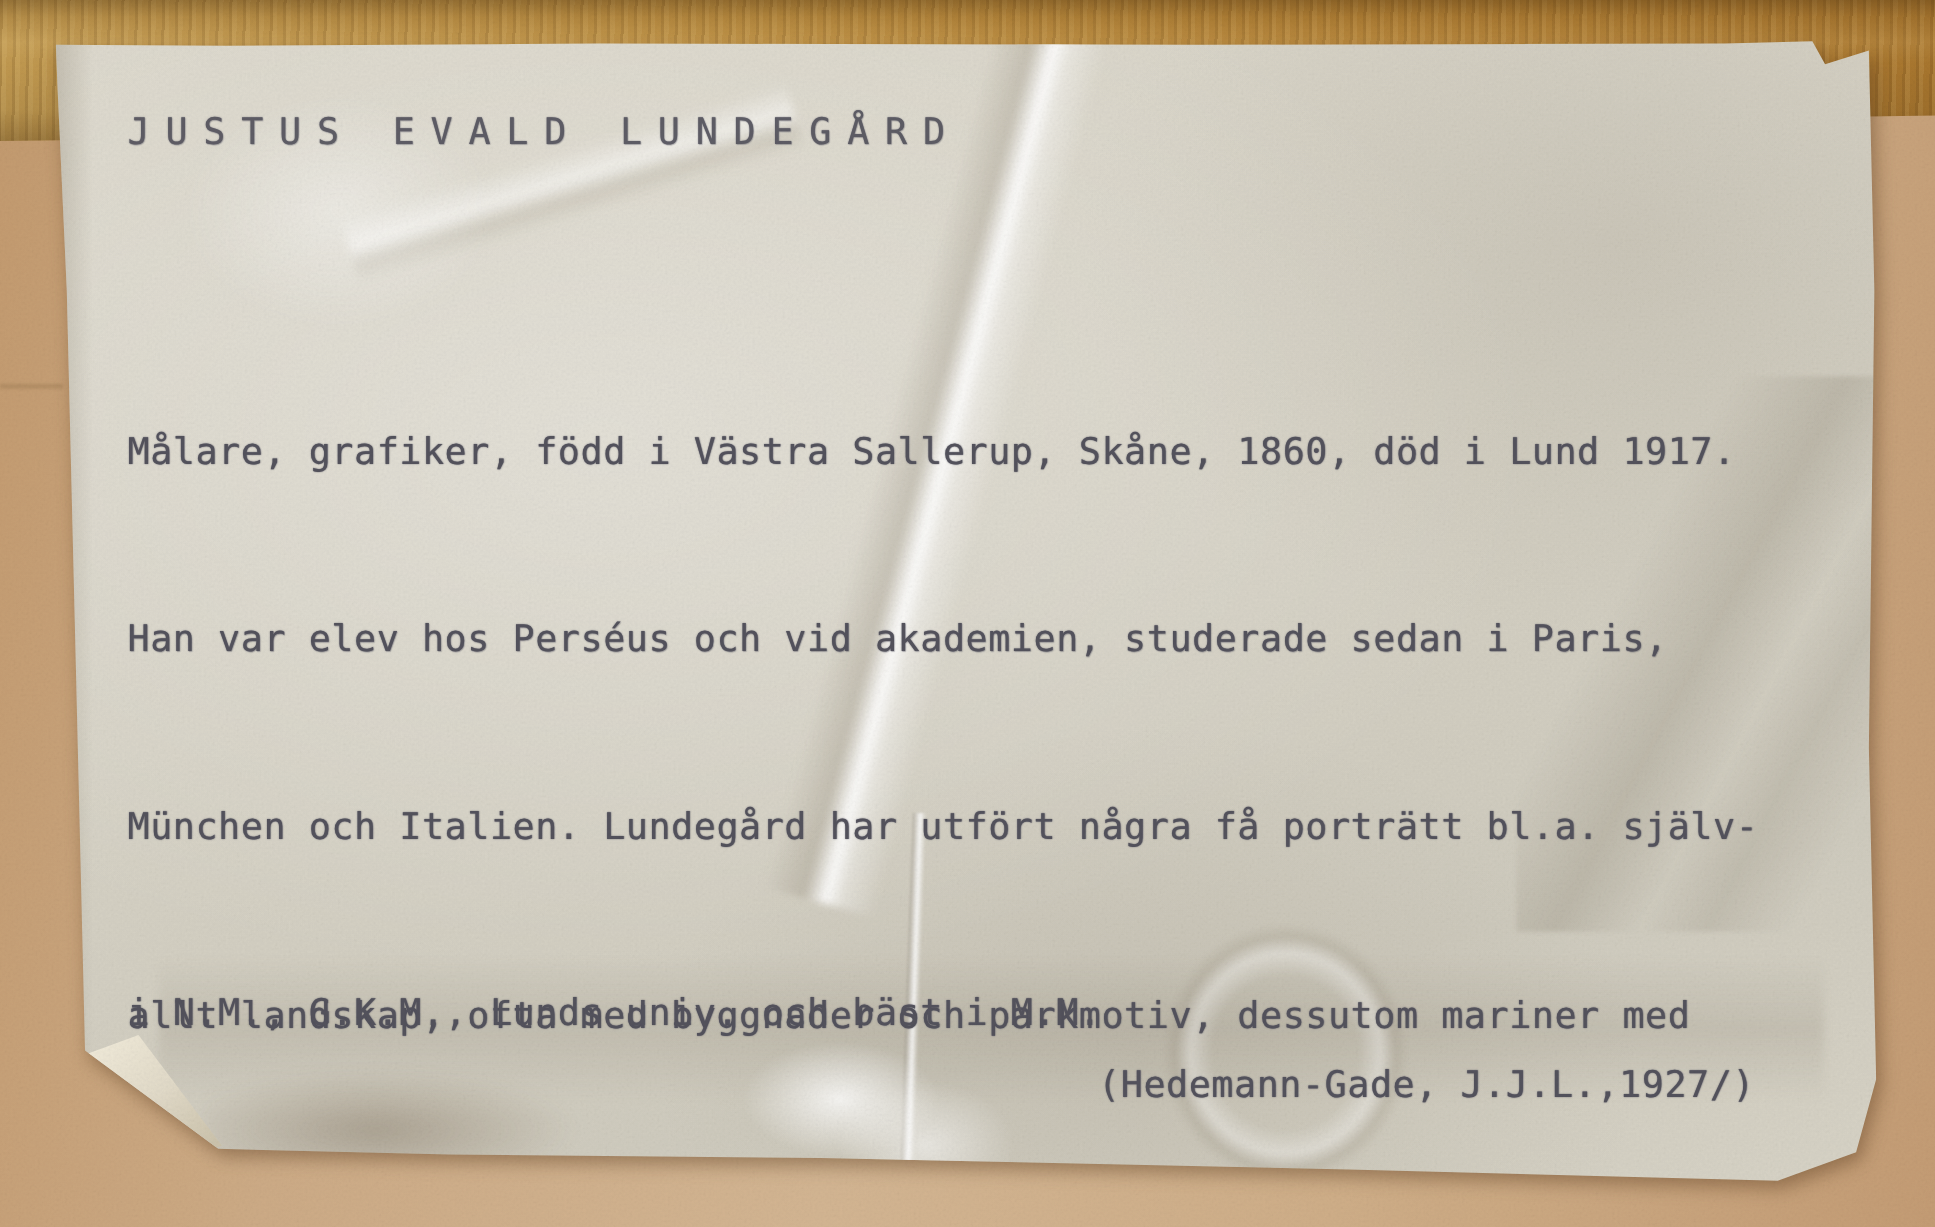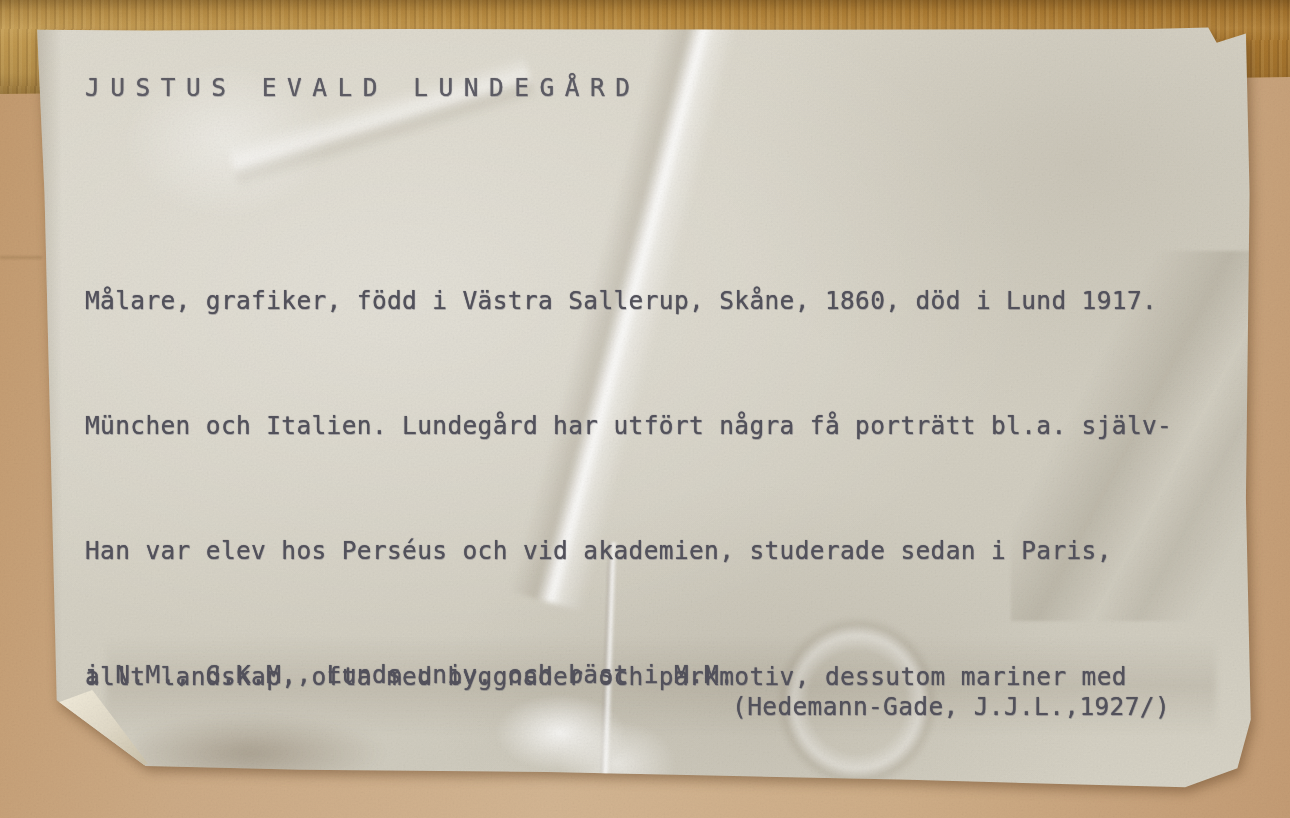--- a/index.html
+++ b/index.html
@@ -89,21 +89,21 @@
   }
   
   .typed{
     position:absolute;color:#53525c;font-size:24.5px;letter-spacing:.35px;white-space:pre;
     text-shadow:0 0 1px rgba(83,82,95,.85),.5px .5px .6px rgba(83,82,95,.30);
   }
   .heading{left:49px;top:47px;letter-spacing:10.5px;opacity:.92;text-align:right;}
   .para{line-height:41.8px;}
   .para1{left:49px;top:170px;}
   .para2{left:49px;top:544px;}
-  .credit{right:82px;top:666px;}
+  .credit{right:82px;top:682px;}
   
   .noise{position:absolute;inset:0;opacity:.10;mix-blend-mode:multiply;pointer-events:none;}
 </style>
 </head>
 <body>
 
 <div class="wood-strip"></div>
 <div class="board-seam"></div>
 
 <div class="paper-wrap">
@@ -115,22 +115,22 @@
     <div class="crease crease-right-shade"></div>
     <div class="crease crease-bottom-band"></div>
     <div class="crease crease-vertical"></div>
     <div class="crease water-ring"></div>
     <div class="crease scuff-white"></div>
 
     <div class="typed heading">JUSTUS EVALD LUNDEGÅRD</div>
 
     <div class="typed para para1">
       <div>Målare, grafiker, född i Västra Sallerup, Skåne, 1860, död i Lund 1917.</div>
+      <div>Han var elev hos Perséus och vid akademien, studerade sedan i Paris,</div>
       <div>München och Italien. Lundegård har utfört några få porträtt bl.a. själv-</div>
-      <div>Han var elev hos Perséus och vid akademien, studerade sedan i Paris,</div>
       <div>allt landskap, ofta med byggnader och parkmotiv, dessutom mariner med</div>
       
       
       
     </div>
 
     <div class="typed para para2">
       <div>i N.M., G.K.M., Lunds univ. och bäst i M.M.</div>
     </div>
 

